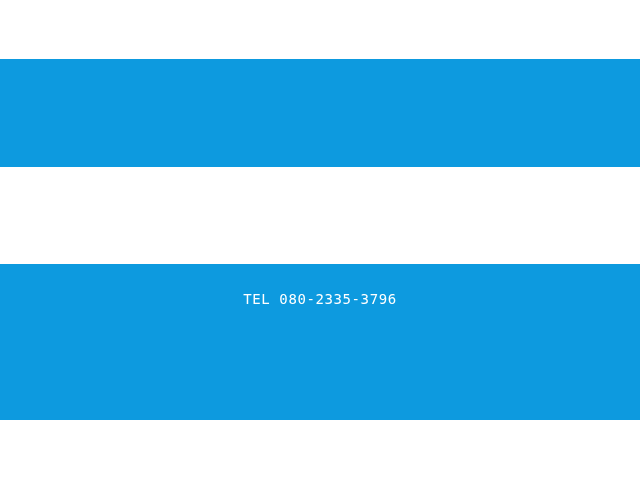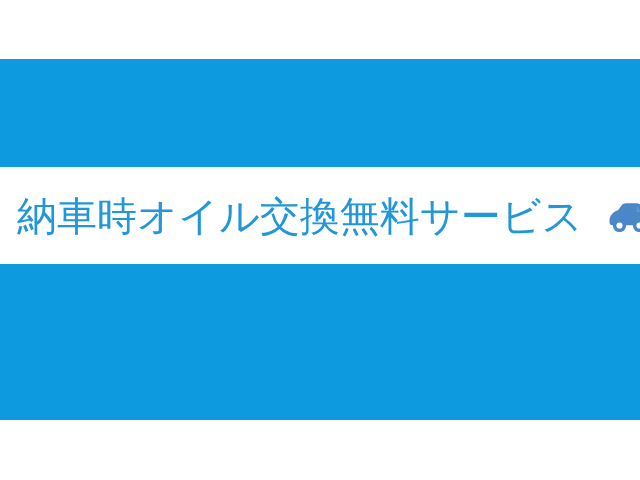--- a/index.html
+++ b/index.html
@@ -101,45 +101,18 @@
 <body>
 
 <div id="banner">
 
   <div class="band band-white-top"></div>
   <div class="band band-blue-top"></div>
   <div class="band band-white-middle"></div>
   <div class="band band-blue-bottom"></div>
   <div class="band band-white-bottom"></div>
 
-  <div id="headline-row">
-    <div id="headline-text">納車時オイル交換無料サービス</div>
-
-    <svg id="car-icon" viewBox="0 0 46 40">
-      <g fill="#4a86c8">
-
-        <path d="M4.5 24.5
-                 C4.5 19.5 8.5 15.5 13 14.2
-                 L16.5 9.5 C17.6 8.0 19.2 7.2 21.0 7.2
-                 L31.0 7.2 C34.0 7.2 36.6 8.9 37.9 11.6
-                 L40.3 16.6
-                 C42.9 17.6 44.2 19.4 44.2 22.2
-                 L44.2 26.2
-                 C44.2 28.0 42.9 29.2 41.2 29.2
-                 L7.5 29.2
-                 C5.7 29.2 4.5 27.9 4.5 26.2
-                 Z"></path>
-
-        <path d="M20.0 9.6 L29.6 9.6 C31.4 9.6 32.9 10.5 33.6 12.1 L35.3 15.9
-                 L31.6 15.9 L31.6 9.6 Z" fill="#5f95d0"></path>
-
-        <circle cx="14.5" cy="29.5" r="6.6"></circle>
-        <circle cx="34.5" cy="29.5" r="6.6"></circle>
-      </g>
-      <circle cx="14.5" cy="29.5" r="3.1" fill="#ffffff"></circle>
-      <circle cx="34.5" cy="29.5" r="3.1" fill="#ffffff"></circle>
-    </svg>
-  </div>
 
   <div id="contact-block">
+    <div id="contact-line-2">TEL 080-2335-3796</div>
   </div>
 
 </div>
 
 </body></html>

